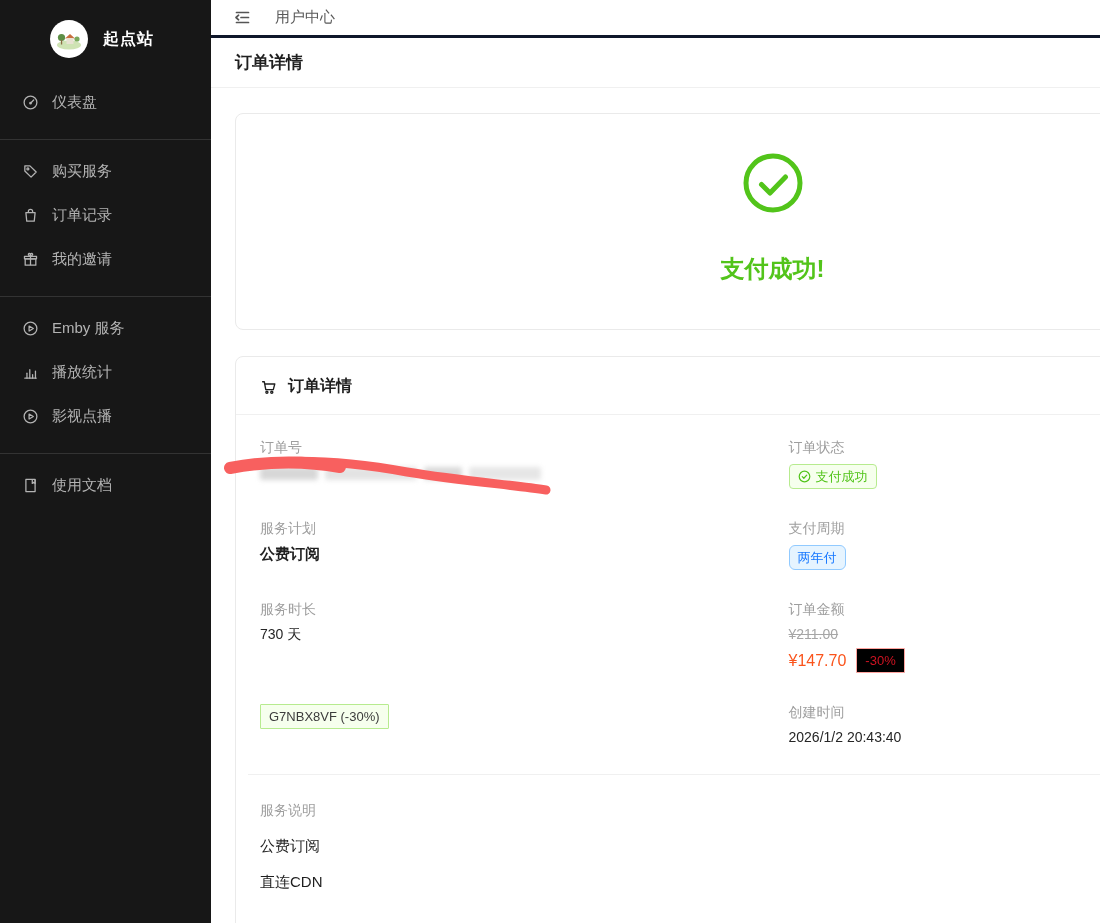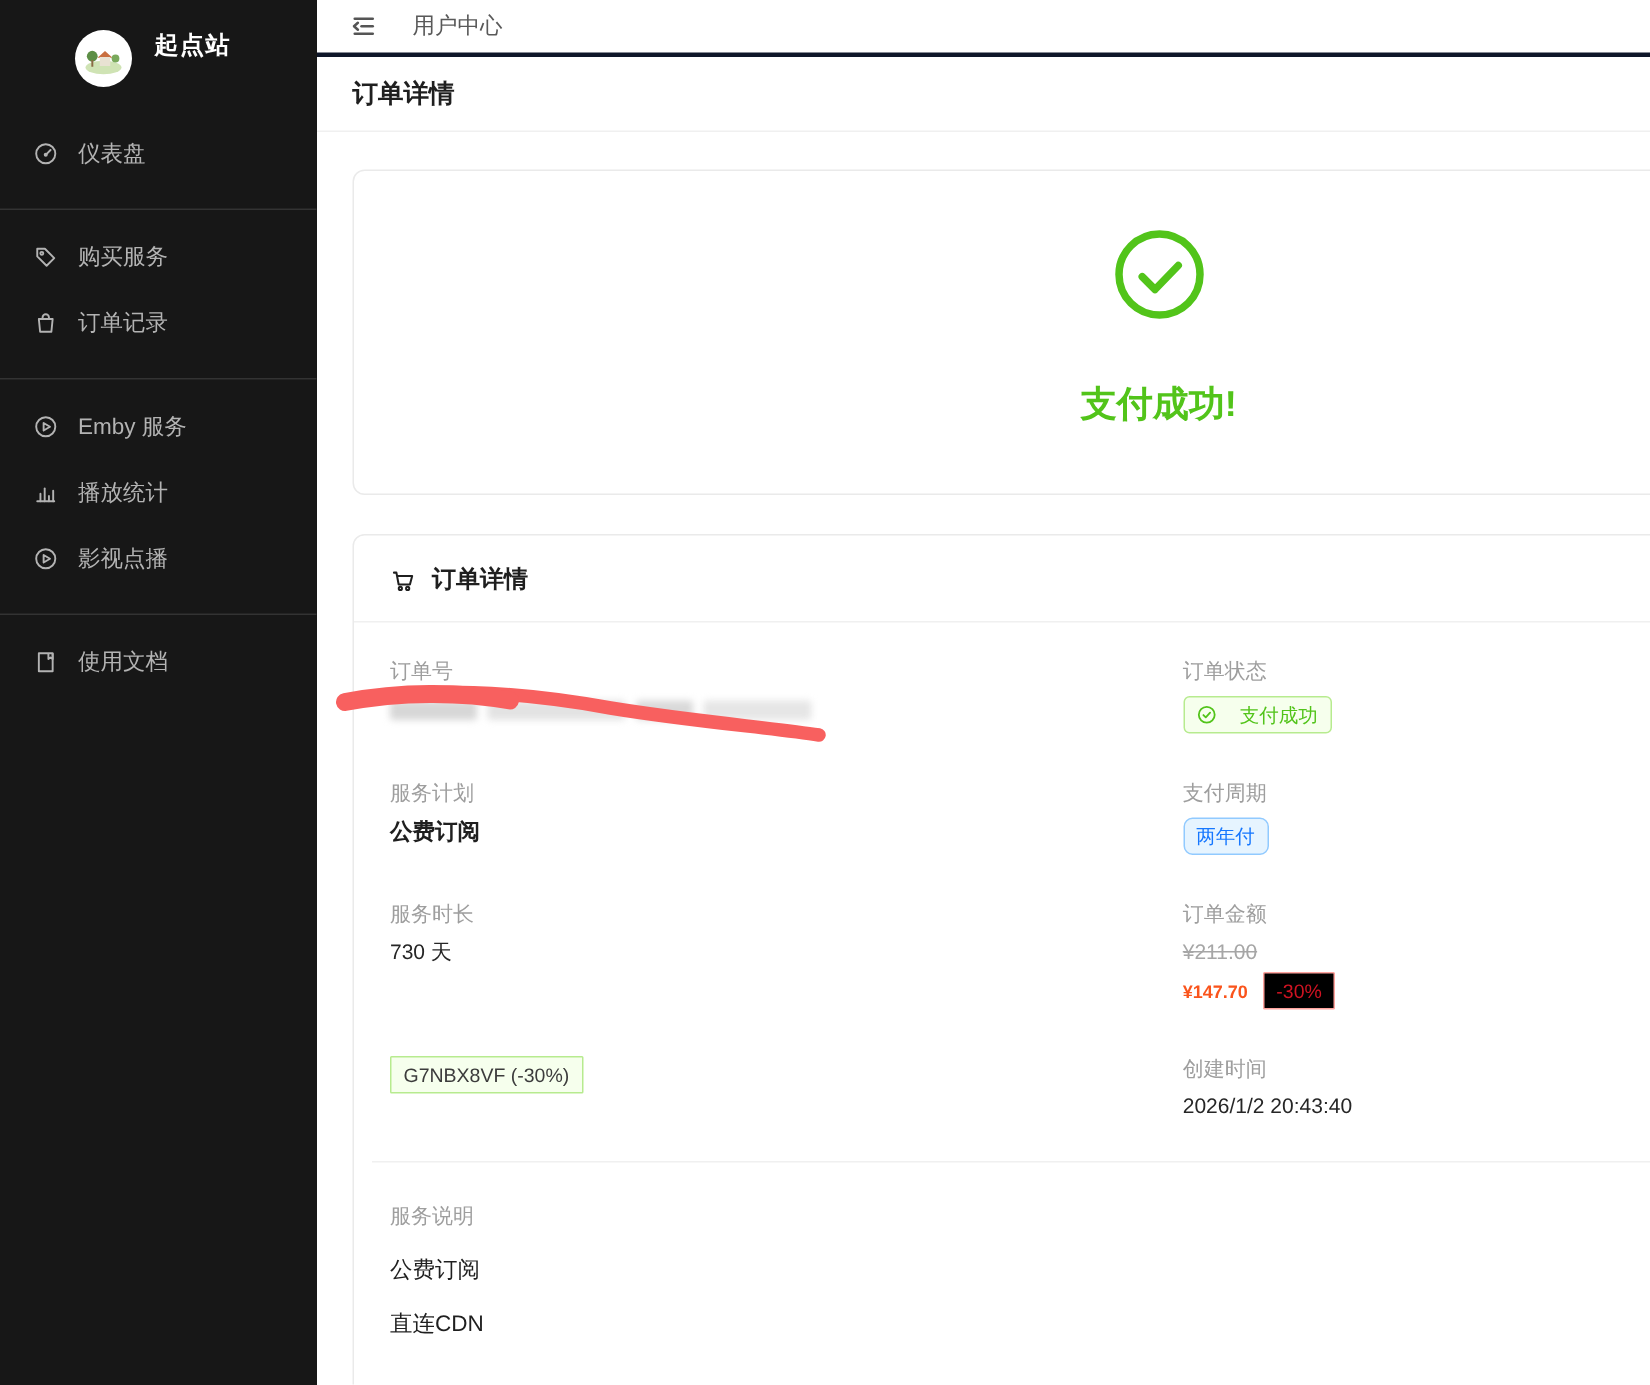--- a/index.html
+++ b/index.html
@@ -8,21 +8,21 @@
     width:1100px; height:923px; overflow:hidden;
     background:#fff;
     font-family:"Liberation Sans","DejaVu Sans",sans-serif;
     color:#262626;
   }
   
   .sidebar {
     position:fixed; left:0; top:0; width:211px; height:923px;
     background:#171717; color:#b3b3b3;
   }
-  .logo-row { display:flex; gap:15px; padding:20px 0 22px 50px; }
+  .logo-row { display:flex; align-items:center; gap:15px; padding:20px 0 22px 50px; }
   .logo-avatar {
     width:38px; height:38px; border-radius:50%; background:#fff;
     display:flex; align-items:center; justify-content:center; overflow:hidden; flex:none;
   }
   .logo-title { color:#fff; font-size:16px; font-weight:700; letter-spacing:1px; }
   .nav-item {
     display:flex; align-items:center; gap:13px; height:44px;
     padding-left:22px; font-size:15px; cursor:pointer; color:#b3b3b3;
   }
   .nav-icon { display:flex; flex:none; }
@@ -61,32 +61,32 @@
   .card-header svg { width:18px; height:18px; }
   .card-title { font-size:16px; font-weight:700; color:#1f1f1f; }
   .card-body { padding:24px 24px 30px; }
   .grid { display:grid; grid-template-columns:1fr 1fr; row-gap:31px; }
   .cell-right { padding-left:16px; }
   .field-label { font-size:14px; color:#9e9e9e; margin-bottom:7px; }
   .field-value { font-size:14px; color:#262626; }
   .value-strong { font-weight:700; font-size:15px; color:#1f1f1f; }
   
   .tag {
-    display:inline-flex; align-items:center; gap:16px;
+    display:inline-flex; align-items:center; gap:5px;
     font-size:13px; line-height:1; padding:5px 8px; border:1px solid; border-radius:4px;
   }
   .tag-success { background:#f6ffed; border-color:#b7eb8f; color:#52c41a; }
   .tag-success svg { width:13px; height:13px; }
   .tag-cycle { background:#e6f4ff; border-color:#91caff; color:#1677ff; border-radius:6px; }
   .tag-discount { background:#000000; border-color:#ffa39e; color:#cf1322; border-radius:1px; }
   .tag-coupon { background:#f6ffed; border-color:#b7eb8f; color:#3c3c3c; border-radius:1px; }
   
   .price-old { font-size:14px; color:#a6a6a6; text-decoration:line-through; margin-bottom:6px; }
   .price-row { display:flex; align-items:center; gap:10px; }
-  .price-new { font-size:12px; font-weight:700; color:#fa541c; }
+  .price-new { font-size:16px; font-weight:400; color:#fa541c; }
   
   .redacted-wrap { position:relative; height:22px; width:310px; margin-top:2px; }
   .blur-blocks { display:flex; gap:7px; padding-top:3px; filter:blur(2.5px); }
   .blur-blocks span { height:13px; border-radius:2px; display:inline-block; }
   .bb1 { width:58px; background:#d7d7d7; }
   .bb2 { width:92px; background:#e3e3e3; }
   .bb3 { width:38px; background:#d9d9d9; }
   .bb4 { width:72px; background:#e6e6e6; }
   .scribble-svg { position:absolute; left:-38px; top:-14px; width:332px; height:48px; pointer-events:none; }
   
@@ -135,20 +135,31 @@
     <span class="nav-label">购买服务</span>
   </div>
   <div class="nav-item">
     <span class="nav-icon">
       <svg viewBox="0 0 24 24" fill="none" stroke="currentColor" stroke-width="1.8" stroke-linejoin="round">
         <path d="M5.5 8h13l-1.2 12H6.7z"></path>
           <path d="M9 8V6.5a3 3 0 016 0V8"></path>
       </svg>
     </span>
     <span class="nav-label">订单记录</span>
+  </div>
+  <div class="nav-item">
+    <span class="nav-icon">
+      <svg viewBox="0 0 24 24" fill="none" stroke="currentColor" stroke-width="1.8" stroke-linejoin="round">
+        <rect x="4.5" y="11" width="15" height="9"></rect>
+          <rect x="3.5" y="7.5" width="17" height="3.5"></rect>
+        <path d="M12 7.5V20"></path>
+          <path d="M12 7.5C9.5 7.5 7.8 4 10 3.4c1.7-.4 2 2.6 2 4.1zm0 0c2.5 0 4.2-3.5 2-4.1-1.7-.4-2 2.6-2 4.1z"></path>
+      </svg>
+    </span>
+    <span class="nav-label">我的邀请</span>
   </div>
 
   <div class="nav-divider"></div>
 
   <div class="nav-item">
     <span class="nav-icon">
       <svg viewBox="0 0 24 24" fill="none" stroke="currentColor" stroke-width="1.8" stroke-linejoin="round">
         <circle cx="12" cy="12" r="9"></circle>
           <path d="M10 8.5l6 3.5-6 3.5z"></path>
       </svg>

